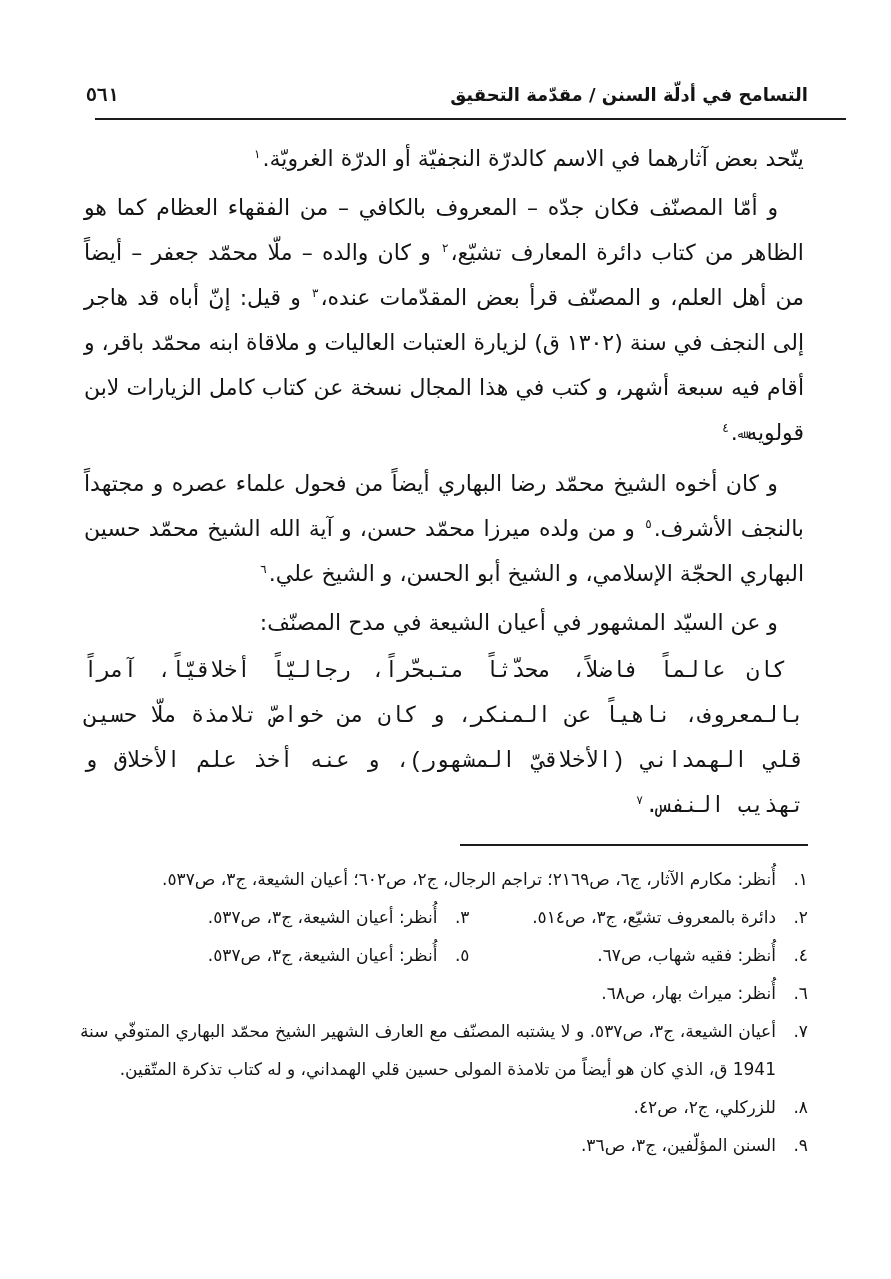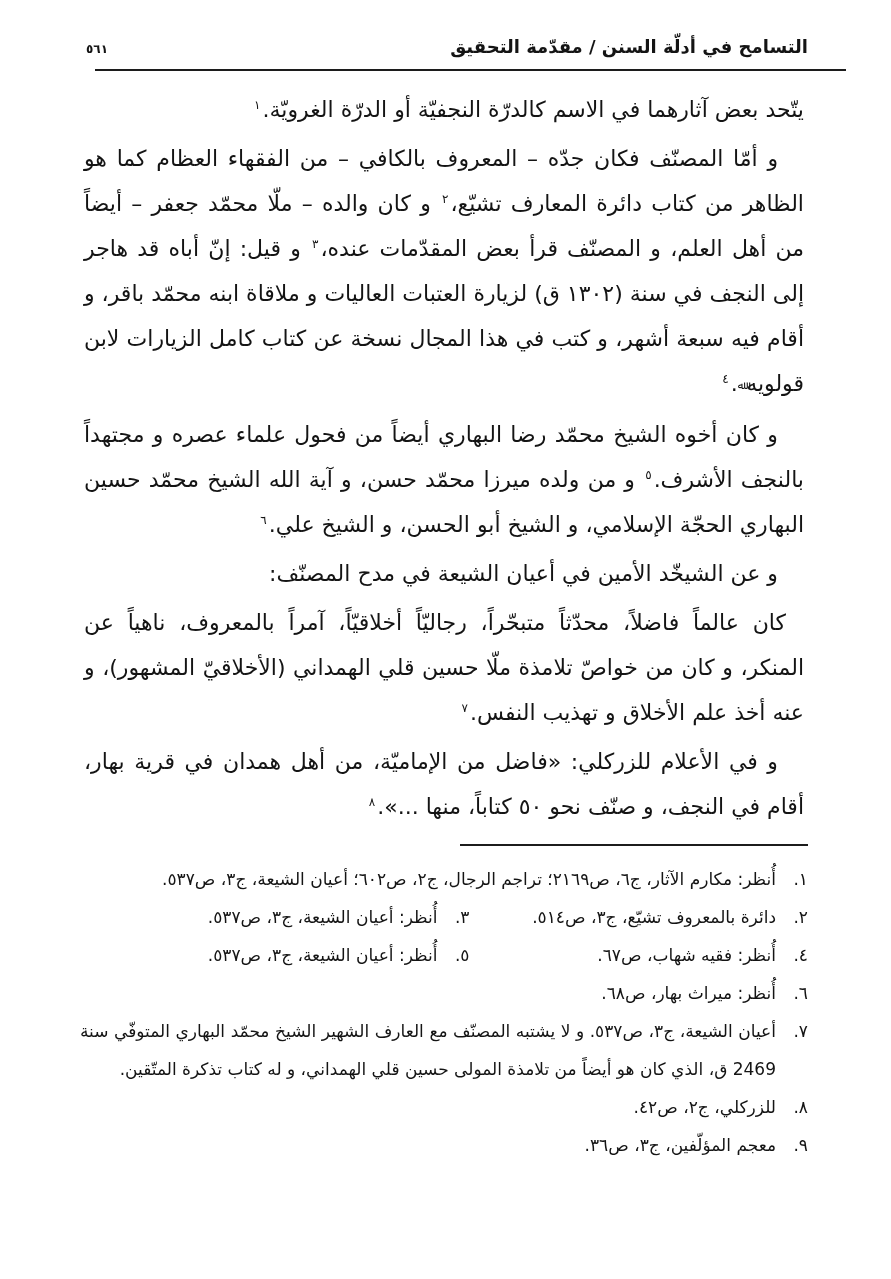--- a/index.html
+++ b/index.html
@@ -22,26 +22,28 @@
   
   .header {
     display: flex;
     justify-content: space-between;
     align-items: baseline;
   }
   .running-title {
     font-size: 18px;
     font-weight: bold;
     letter-spacing: 0.2px;
+    margin-top: 48px;
   }
   .page-number {
-    font-size: 12px;
+    font-size: 18px;
     font-weight: bold;
     letter-spacing: 3px;
     padding-left: 6px;
+    font-family: Liberation Mono, monospace;
   }
   .header-rule {
     border: 0;
     border-top: 2px solid #1c1c1c;
     margin: 12px -38px 0 15px;
   }
   
   .body-text {
     margin-top: 16px;
     font-size: 22px;
@@ -49,20 +51,21 @@
     text-align: justify;
   }
   .body-text p {
     margin: 4px;
     padding: 0;
   }
   .para-indent { text-indent: 26px; }
   .para-quote {
     margin: 0 18px 0 34px;
     text-indent: 18px;
+    font-family: Liberation Mono, monospace;
   }
   sup.fn-ref {
     font-size: 12px;
     line-height: 0;
     margin: 0 2px;
     vertical-align: 8px;
   }
   .hon {
     font-size: 11px;
     vertical-align: 2px;
@@ -107,23 +110,22 @@
   <div class="header">
     <div class="running-title">التسامح في أدلّة السنن / مقدّمة التحقيق</div>
     <div class="page-number">٥٦١</div>
   </div>
   <hr class="header-rule">
 
   <main class="body-text">
     <p>يتّحد بعض آثارهما في الاسم كالدرّة النجفيّة أو الدرّة الغرويّة.<sup class="fn-ref">١</sup></p>
     <p class="para-indent">و أمّا المصنّف فكان جدّه – المعروف بالكافي – من الفقهاء العظام كما هو الظاهر من كتاب دائرة المعارف تشيّع،<sup class="fn-ref">٢</sup> و كان والده – ملّا محمّد جعفر – أيضاً من أهل العلم، و المصنّف قرأ بعض المقدّمات عنده،<sup class="fn-ref">٣</sup> و قيل: إنّ أباه قد هاجر إلى النجف في سنة (١٣٠٢ ق) لزيارة العتبات العاليات و ملاقاة ابنه محمّد باقر، و أقام فيه سبعة أشهر، و كتب في هذا المجال نسخة عن كتاب كامل الزيارات لابن قولويه<span class="hon">ﷲ</span>.<sup class="fn-ref">٤</sup></p>
     <p class="para-indent">و كان أخوه الشيخ محمّد رضا البهاري أيضاً من فحول علماء عصره و مجتهداً بالنجف الأشرف.<sup class="fn-ref">٥</sup> و من ولده ميرزا محمّد حسن، و آية الله الشيخ محمّد حسين البهاري الحجّة الإسلامي، و الشيخ أبو الحسن، و الشيخ علي.<sup class="fn-ref">٦</sup></p>
-    <p class="para-indent">و عن الشيخّد الأمين في أعيان الشيعة في مدح المصنّف:</p>
+    <p class="para-indent">و عن السيّد المشهور في أعيان الشيعة في مدح المصنّف:</p>
     <p class="para-quote">كان عالماً فاضلاً، محدّثاً متبحّراً، رجاليّاً أخلاقيّاً، آمراً بالمعروف، ناهياً عن المنكر، و كان من خواصّ تلامذة ملّا حسين قلي الهمداني (الأخلاقيّ المشهور)، و عنه أخذ علم الأخلاق و تهذيب النفس.<sup class="fn-ref">٧</sup></p>
-    <p class="para-indent">و في الأعلام للزركلي: «فاضل من الإماميّة، من أهل همدان في قرية بهار، أقام في النجف، و صنّف نحو ٥٠ كتاباً، منها ...».<sup class="fn-ref">٨</sup></p>
   </main>
 
   <section class="footnotes">
     <hr class="fn-rule">
 
     <div class="footnote">
       <span class="fn-num">١.</span>
       <span class="fn-text">أُنظر: مكارم الآثار، ج٦، ص٢١٦٩؛ تراجم الرجال، ج٢، ص٦٠٢؛ أعيان الشيعة، ج٣، ص٥٣٧.</span>
     </div>
 
@@ -146,25 +148,25 @@
       </div>
       <div class="footnote">
         <span class="fn-num">٦.</span>
         <span class="fn-text">أُنظر: ميراث بهار، ص٦٨.</span>
       </div>
       <div class="footnote"></div>
     </div>
 
     <div class="footnote">
       <span class="fn-num">٧.</span>
-      <span class="fn-text">أعيان الشيعة، ج٣، ص٥٣٧. و لا يشتبه المصنّف مع العارف الشهير الشيخ محمّد البهاري المتوفّي سنة 2469 ق، الذي كان هو أيضاً من تلامذة المولى حسين قلي الهمداني، و له كتاب تذكرة المتّقين.</span>
+      <span class="fn-text">أعيان الشيعة، ج٣، ص٥٣٧. و لا يشتبه المصنّف مع العارف الشهير الشيخ محمّد البهاري المتوفّي سنة 1941 ق، الذي كان هو أيضاً من تلامذة المولى حسين قلي الهمداني، و له كتاب تذكرة المتّقين.</span>
     </div>
     <div class="footnote">
       <span class="fn-num">٨.</span>
       <span class="fn-text">للزركلي، ج٢، ص٤٢.</span>
     </div>
     <div class="footnote">
       <span class="fn-num">٩.</span>
-      <span class="fn-text">معجم المؤلّفين، ج٣، ص٣٦.</span>
+      <span class="fn-text">السنن المؤلّفين، ج٣، ص٣٦.</span>
     </div>
   </section>
 
 </div>
 
 </body></html>

